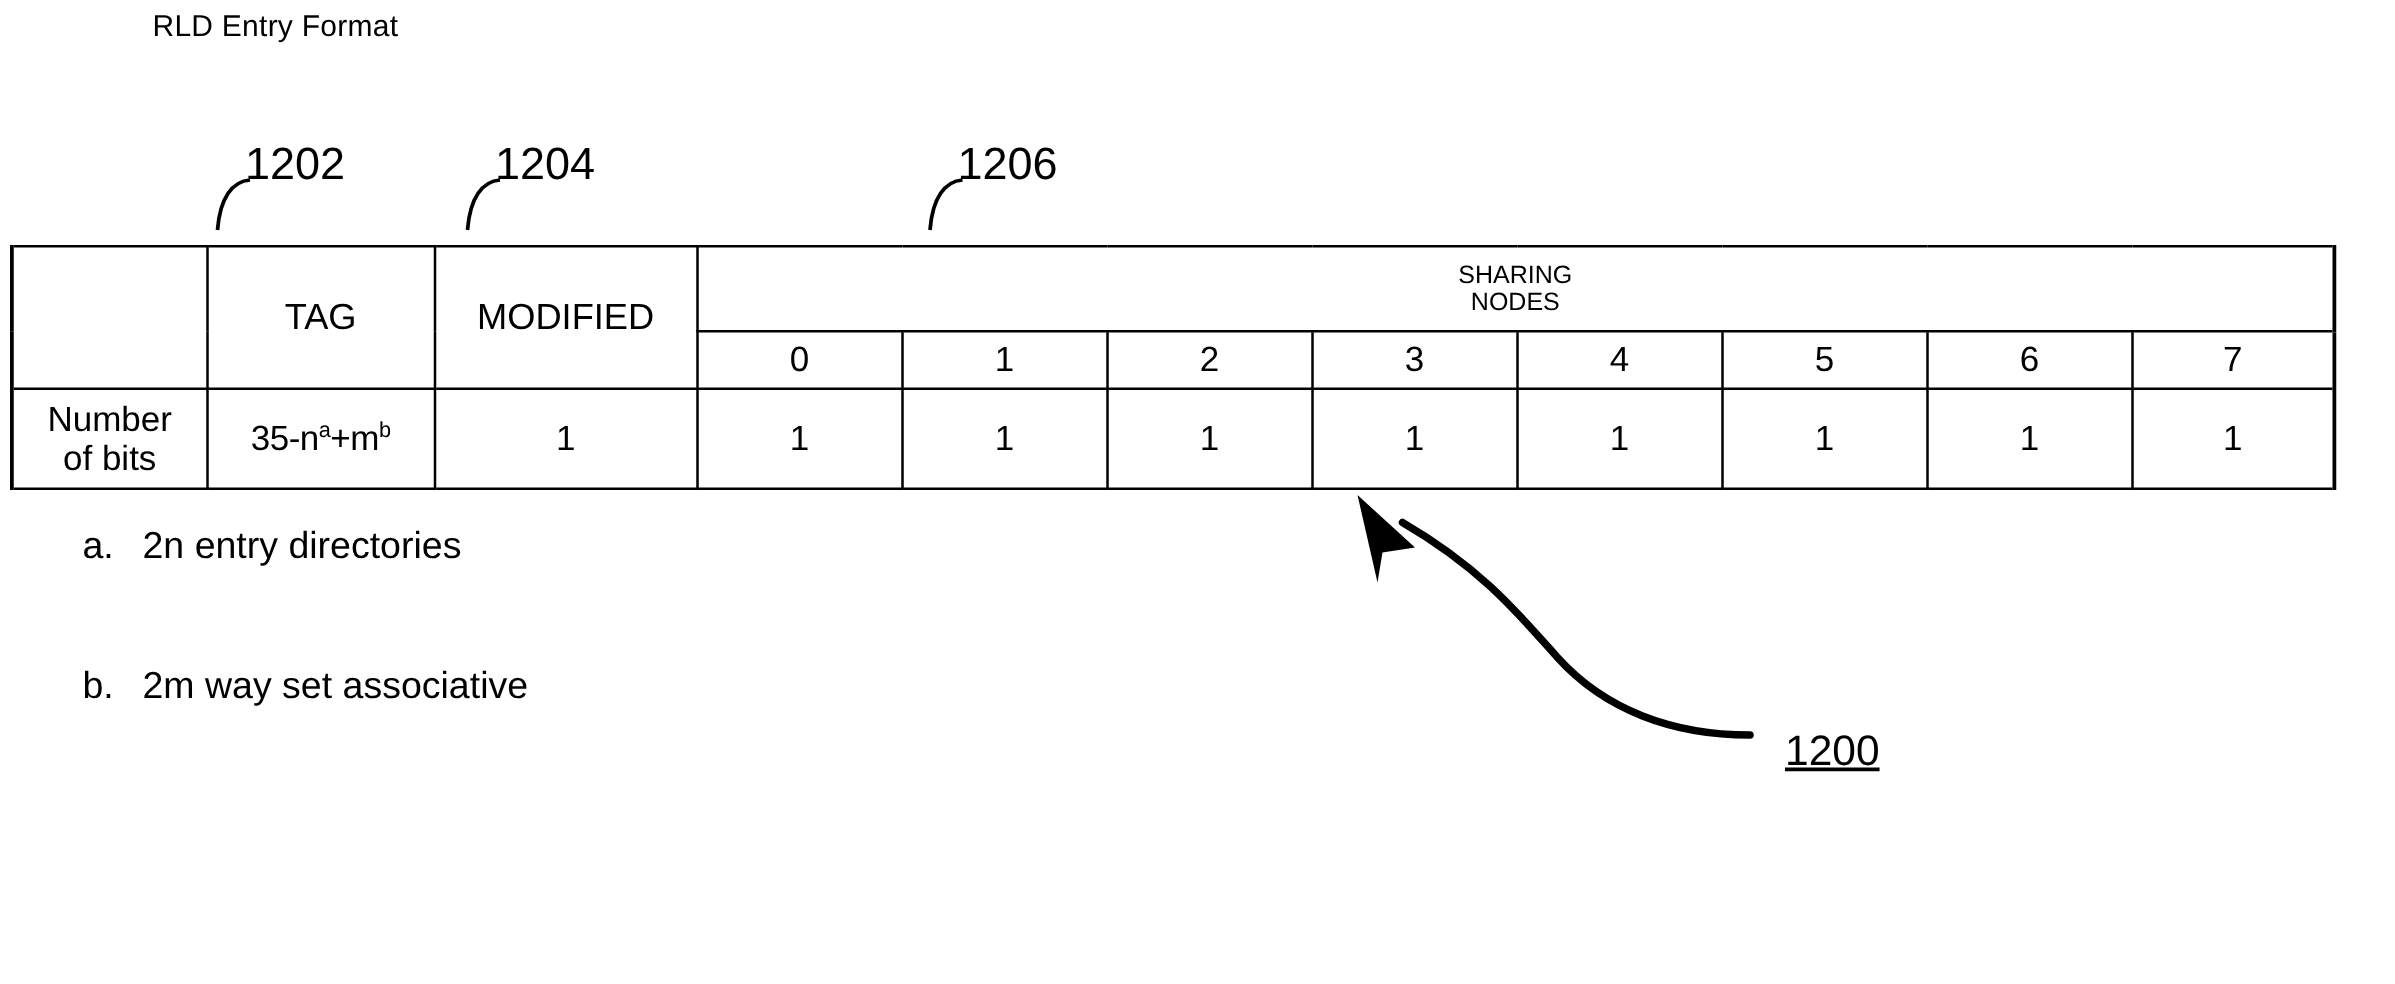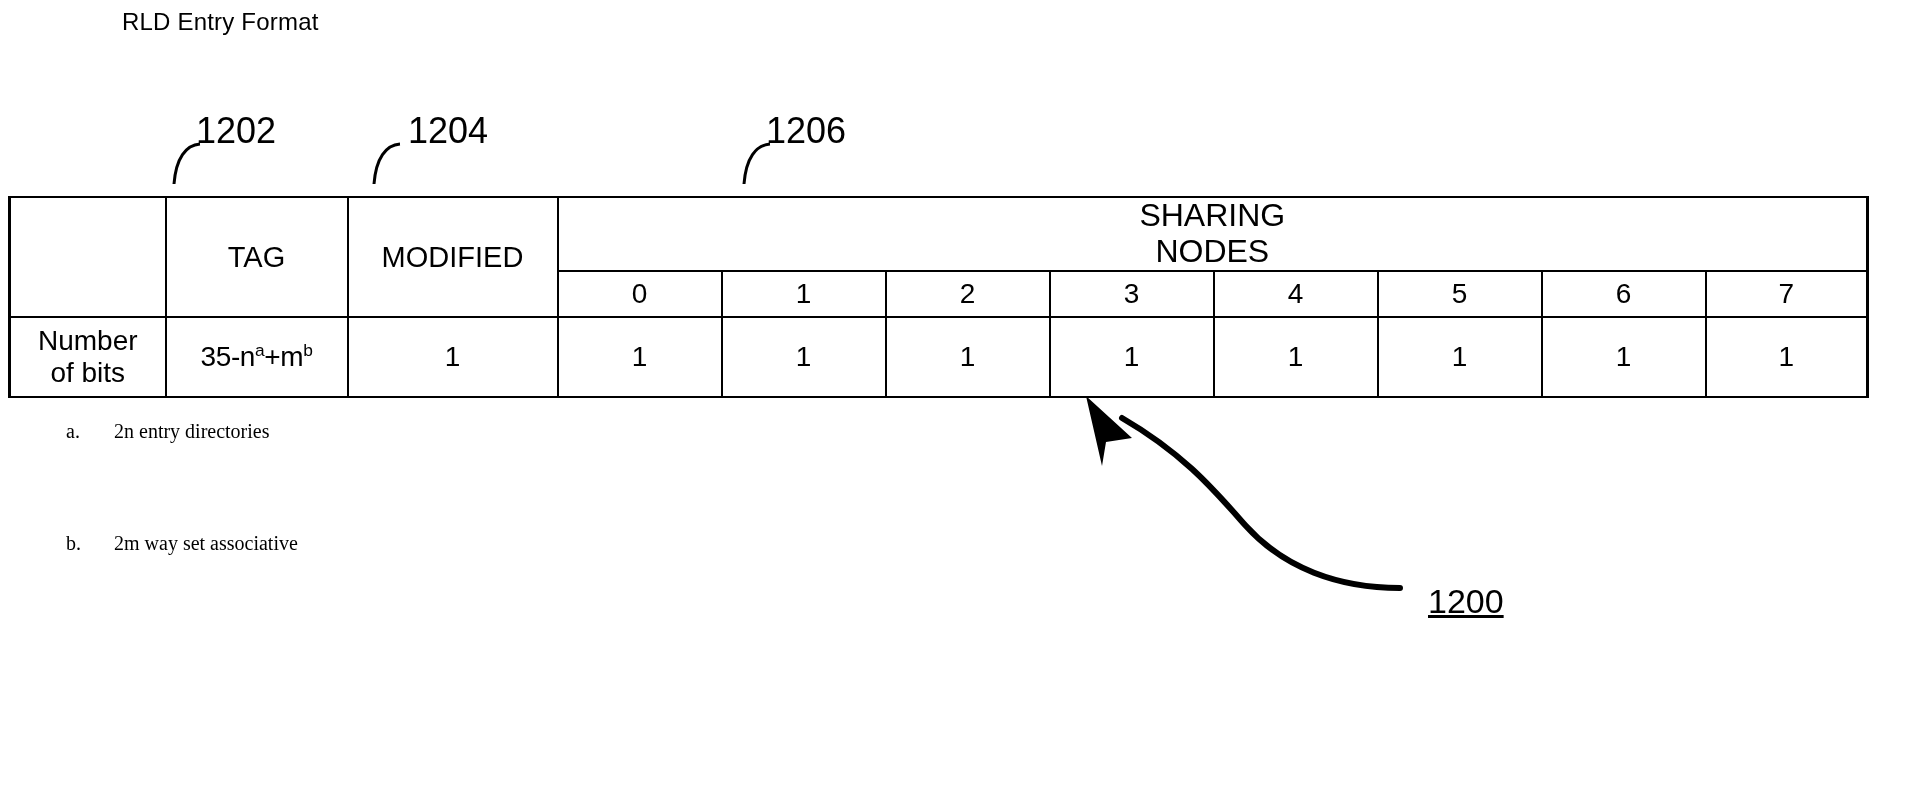--- a/index.html
+++ b/index.html
@@ -64,44 +64,43 @@
     font-size: 27px;
     line-height: 1.05;
     padding: 0 2px;
   }
   .cell-tag-head,
   .cell-modified-head {
     font-size: 29px;
     margin-top: 48px;
   }
   .cell-sharing-head {
-    font-size: 32px;
+    font-size: 20px;
     line-height: 1.18;
     border-radius: 31px;
   }
   .cell-tag-value {
     font-size: 28px;
     white-space: nowrap;
     letter-spacing: -0.4px;
   }
   .cell-tag-value sup {
     font-size: 0.62em;
     vertical-align: super;
     line-height: 0;
   }
   .row-index td { height: 44px; font-size: 28px; }
   .row-value td { height: 78px; font-size: 28px; }
   .row-head-top td { height: 66px; }
 
   
   .footnote {
     position: absolute;
-    font-size: 20px;
-    white-space: nowrap;
-    font-family: Liberation Serif, serif;
+    font-size: 30px;
+    white-space: nowrap;
   }
   .footnote .fn-marker {
     display: inline-block;
     width: 48px;
   }
 
   
   #arrow-1200 {
     position: absolute;
     left: 1070px;
@@ -122,21 +121,21 @@
 </head>
 <body>
 
 <div id="figure-title">RLD Entry Format</div>
 
 <div class="ref-callout" style="left:196px; top:110px;">1202</div>
 <svg class="ref-leader" style="left:168px; top:140px;" viewBox="0 0 34 46">
   <path d="M32 4 C 18 5, 8 18, 6 44" fill="none" stroke="#000" stroke-width="3"></path>
 </svg>
 
-<div class="ref-callout" style="left:408px; top:110px;">1204</div>
+<div class="ref-callout" style="left:396px; top:110px;">1204</div>
 <svg class="ref-leader" style="left:368px; top:140px;" viewBox="0 0 34 46">
   <path d="M32 4 C 18 5, 8 18, 6 44" fill="none" stroke="#000" stroke-width="3"></path>
 </svg>
 
 <div class="ref-callout" style="left:766px; top:110px;">1206</div>
 <svg class="ref-leader" style="left:738px; top:140px;" viewBox="0 0 34 46">
   <path d="M32 4 C 18 5, 8 18, 6 44" fill="none" stroke="#000" stroke-width="3"></path>
 </svg>
 
 <table id="rld-table">

